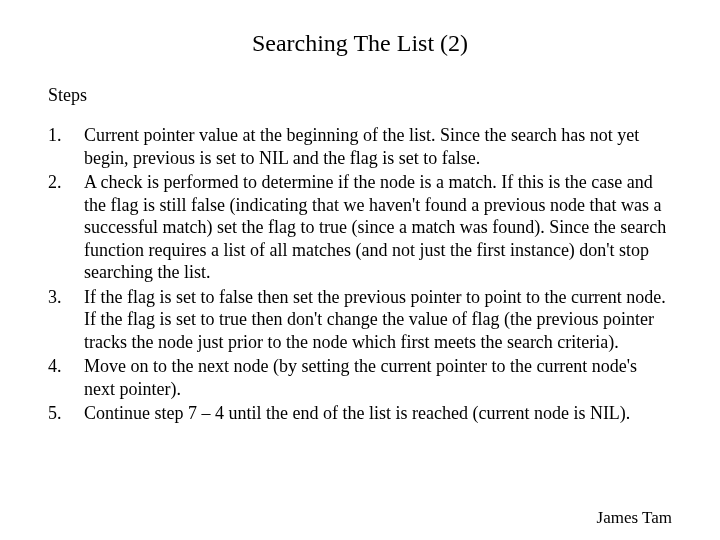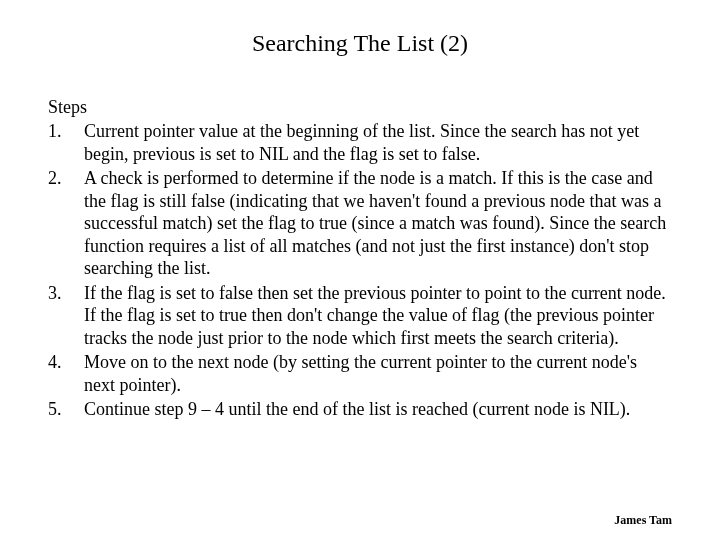--- a/index.html
+++ b/index.html
@@ -13,25 +13,25 @@
       background: #ffffff;
       font-family: "Times New Roman", Times, serif;
       color: #000000;
       position: relative;
       padding: 30px 48px 0 48px;
     }
     .title {
       text-align: center;
       font-size: 24px;
       font-weight: normal;
-      margin-bottom: 40px;
+      margin-bottom: 28px;
     }
     .steps-header {
       font-size: 18px;
-      margin-bottom: 2px;
+      margin-bottom: 18px;
     }
     .steps-list {
       list-style: none;
     }
     .step-item {
       display: flex;
       align-items: flex-start;
       font-size: 18px;
       line-height: 1.25;
       margin-bottom: 2px;
@@ -40,22 +40,21 @@
       width: 36px;
       flex-shrink: 0;
     }
     .step-text {
       flex: 1;
     }
     .footer {
       position: absolute;
       bottom: 12px;
       right: 48px;
-      font-size: 12px;
-      font-weight: bold;
+      font-size: 17px;
     }
   </style>
 </head>
 <body>
 
 <h1 class="title">Searching The List (2)</h1>
 
 <div class="steps-header">Steps</div>
 
 <ol class="steps-list">
@@ -70,17 +69,17 @@
   <li class="step-item">
     <span class="step-num">3.</span>
     <span class="step-text">If the flag is set to false then set the previous pointer to point to the current node.  If the flag is set to true then don't change the value of flag (the previous pointer tracks the node just prior to the node which first meets the search criteria).</span>
   </li>
   <li class="step-item">
     <span class="step-num">4.</span>
     <span class="step-text">Move on to the next node (by setting the current pointer to the current node's next pointer).</span>
   </li>
   <li class="step-item">
     <span class="step-num">5.</span>
-    <span class="step-text">Continue step 9 – 4 until the end of the list is reached (current node is NIL).</span>
+    <span class="step-text">Continue step 7 – 4 until the end of the list is reached (current node is NIL).</span>
   </li>
 </ol>
 
 <div class="footer">James Tam</div>
 
 </body></html>

